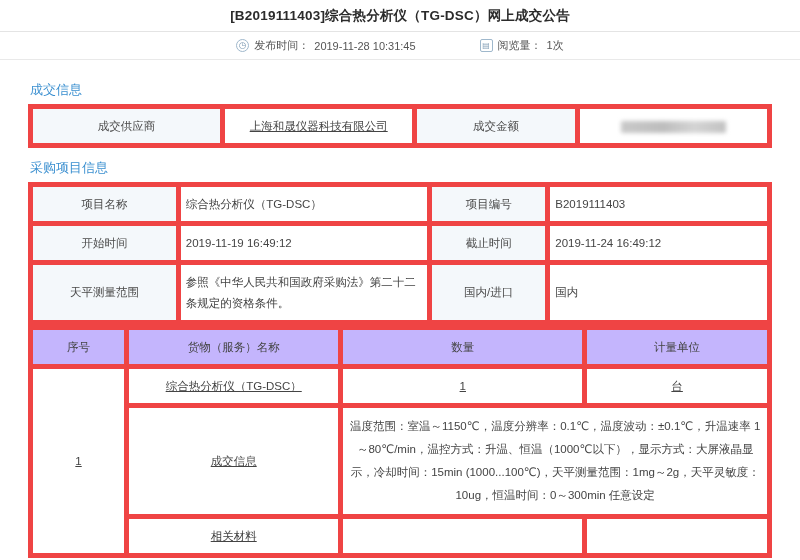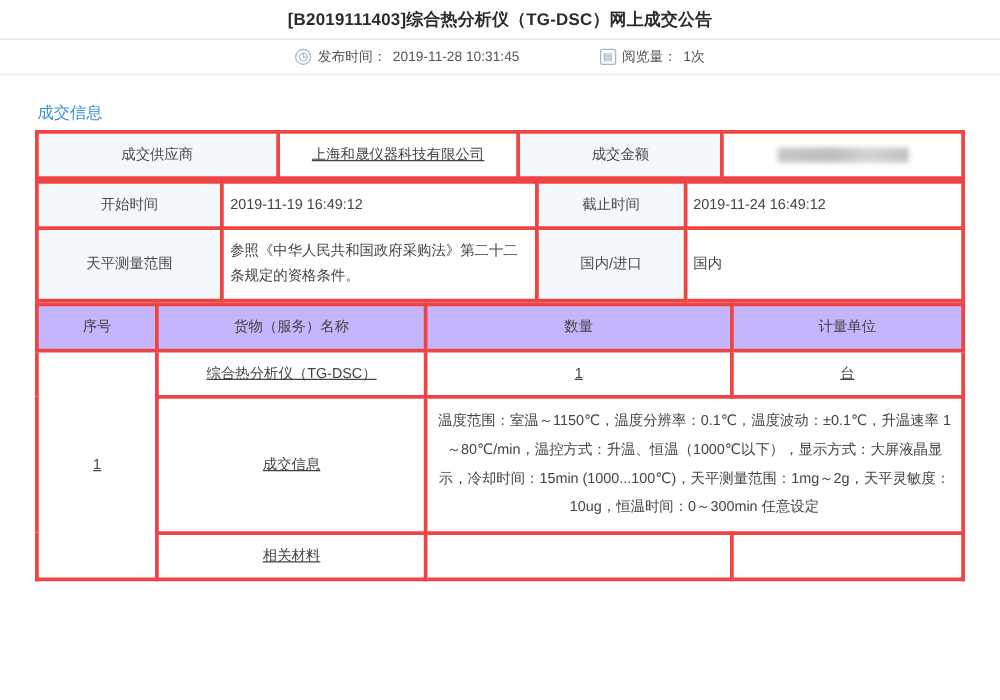--- a/index.html
+++ b/index.html
@@ -62,21 +62,21 @@
     font-size: 13px;
     margin: 11px 0 5px 2px;
   }
   table {
     width: 100%;
     border-collapse: collapse;
     table-layout: fixed;
     font-size: 11.5px;
   }
   td {
-    border: 3px solid #ef4444;
+    border: 5px solid #ef4444;
     padding: 7px 5px;
     vertical-align: middle;
     line-height: 1.75;
     color: #444;
   }
   .lbl {
     background: #f4f8fb;
     text-align: center;
     color: #4a4a4a;
   }
@@ -133,29 +133,36 @@
       <tbody>
         <tr>
           <td class="lbl">成交供应商</td>
           <td class="val center">上海和晟仪器科技有限公司</td>
           <td class="lbl">成交金额</td>
           <td class="val center"><span class="blur"></span></td>
         </tr>
       </tbody>
     </table>
 
+    <div class="section-title">采购项目信息</div>
     <table>
       <colgroup>
           <col style="width:20%">
           <col style="width:34%">
           <col style="width:16%">
           <col style="width:30%">
         </colgroup>
       <tbody>
         <tr>
+          <td class="lbl">项目名称</td>
+          <td class="val">综合热分析仪（TG-DSC）</td>
+          <td class="lbl">项目编号</td>
+          <td class="val">B2019111403</td>
+        </tr>
+        <tr>
           <td class="lbl">开始时间</td>
           <td class="val">2019-11-19 16:49:12</td>
           <td class="lbl">截止时间</td>
           <td class="val">2019-11-24 16:49:12</td>
         </tr>
         <tr>
           <td class="lbl">天平测量范围</td>
           <td class="val">参照《中华人民共和国政府采购法》第二十二条规定的资格条件。</td>
           <td class="lbl">国内/进口</td>
           <td class="val">国内</td>

